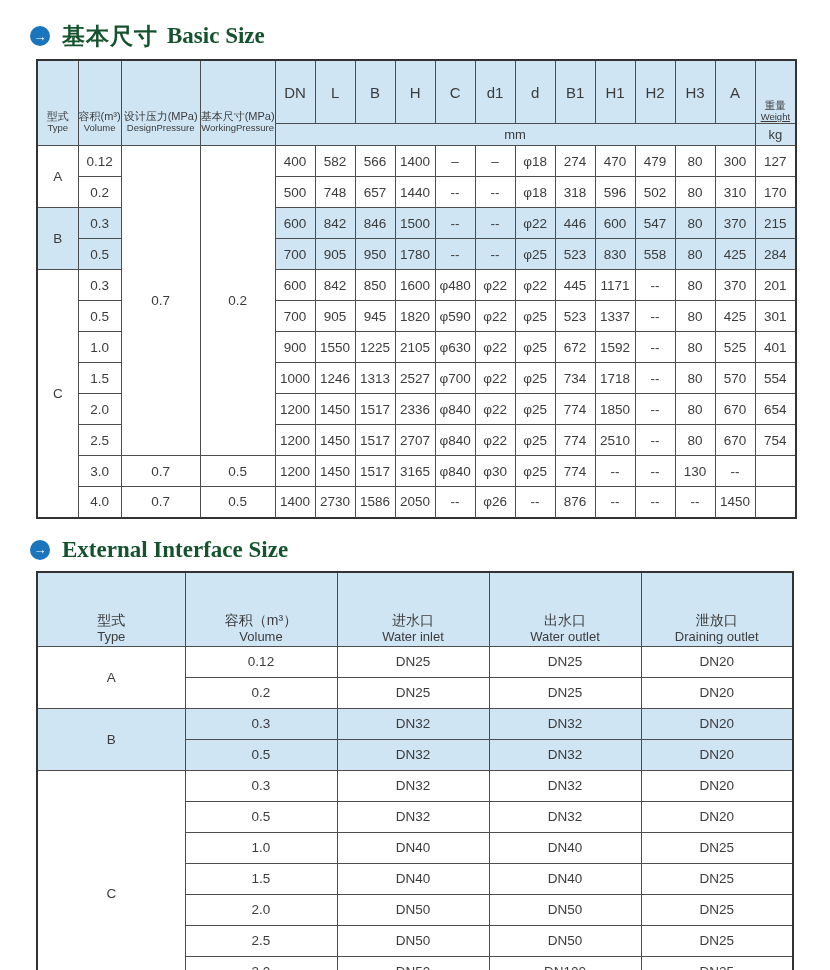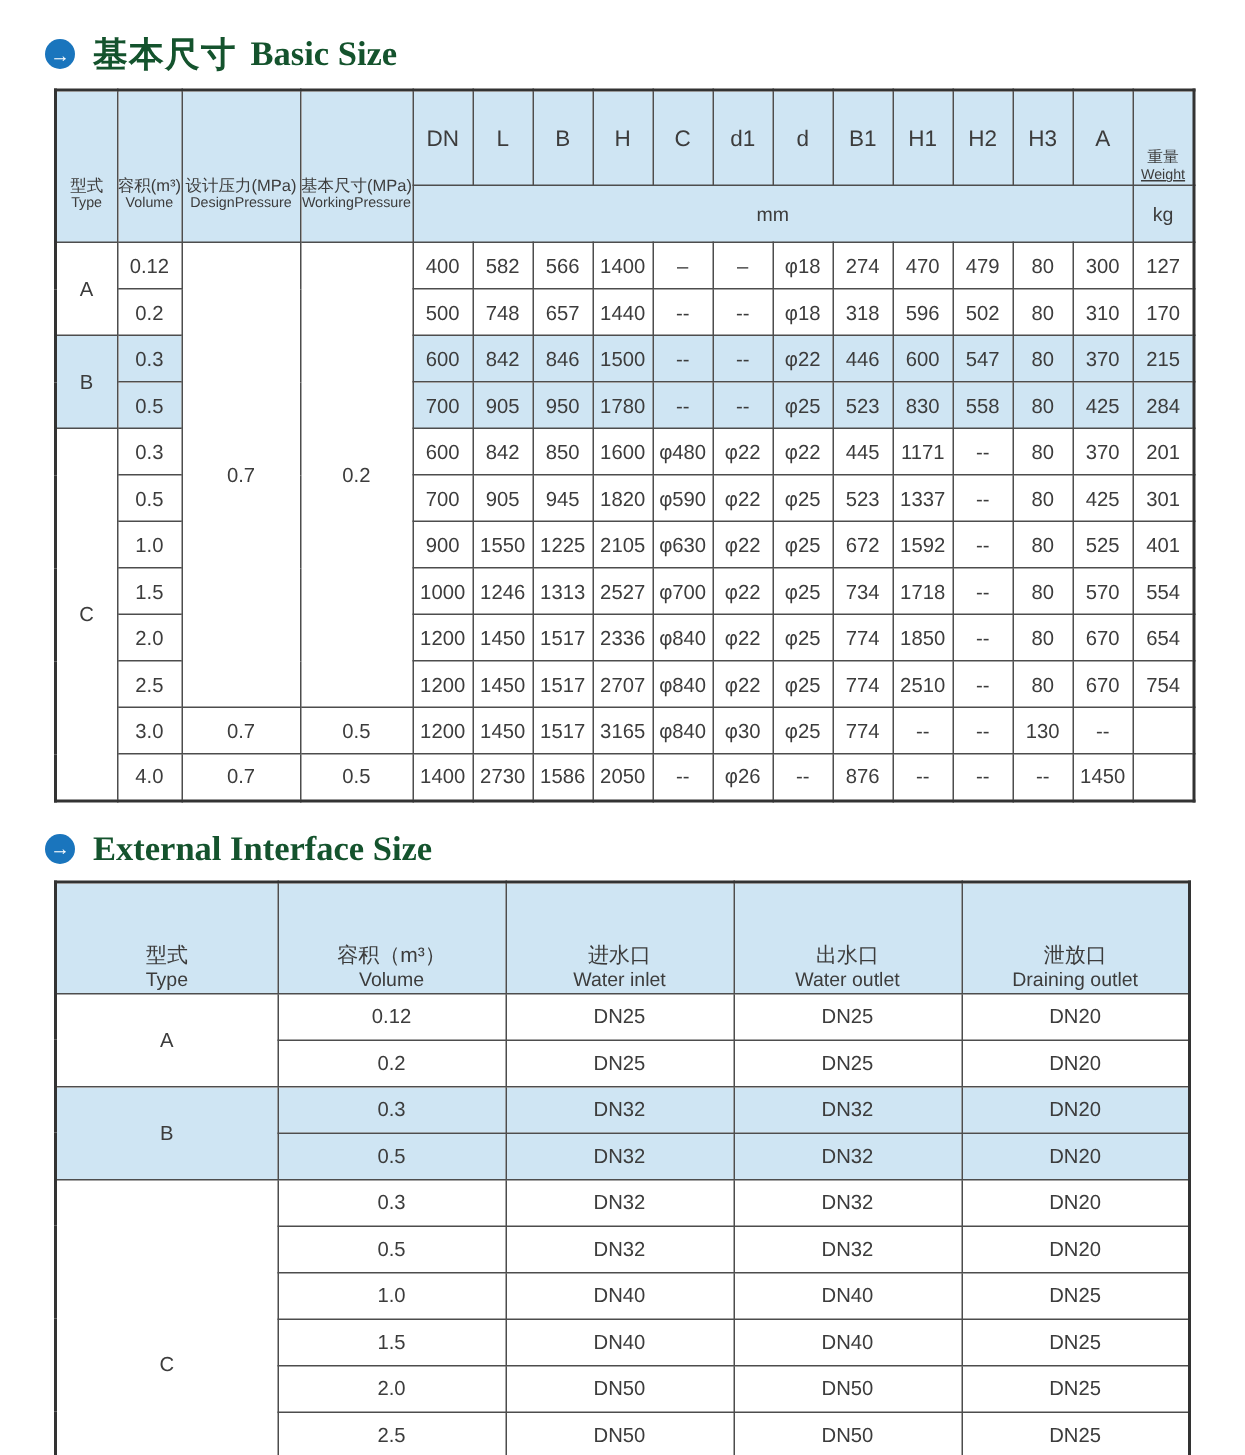--- a/index.html
+++ b/index.html
@@ -16,21 +16,21 @@
   .title-text{font-family:"Liberation Serif",serif;font-weight:700;font-size:23px;color:#14532d;white-space:nowrap;}
   .title-cn{margin-right:9px;letter-spacing:1px;}
 
   table{border-collapse:collapse;table-layout:fixed;margin-left:36px;border:2px solid #333;}
   td{border:1px solid #4d4d4d;text-align:center;vertical-align:middle;padding:0;white-space:nowrap;overflow:hidden;}
   .hd{background:#cfe5f3;}
   tr.hl td{background:#cfe5f3;}
 
   
   .t1 thead tr.r1{height:28px;}
-  .t1 thead tr.r2{height:38px;}
+  .t1 thead tr.r2{height:22px;}
   .t1 tbody tr{height:31px;}
   .t1 tbody td{font-size:13.5px;}
   .hd .cn{font-size:11px;line-height:1.25;margin-top:38px;}
   .hd .en{font-size:9.5px;line-height:1.15;}
   .t1 .hd.dim{font-size:15px;}
   .t1 .hd.unit{font-size:13px;}
   .t1 .wt .cn{font-size:10.5px;}
   .t1 .wt .en{font-size:9.5px;text-decoration:underline;}
 
   

